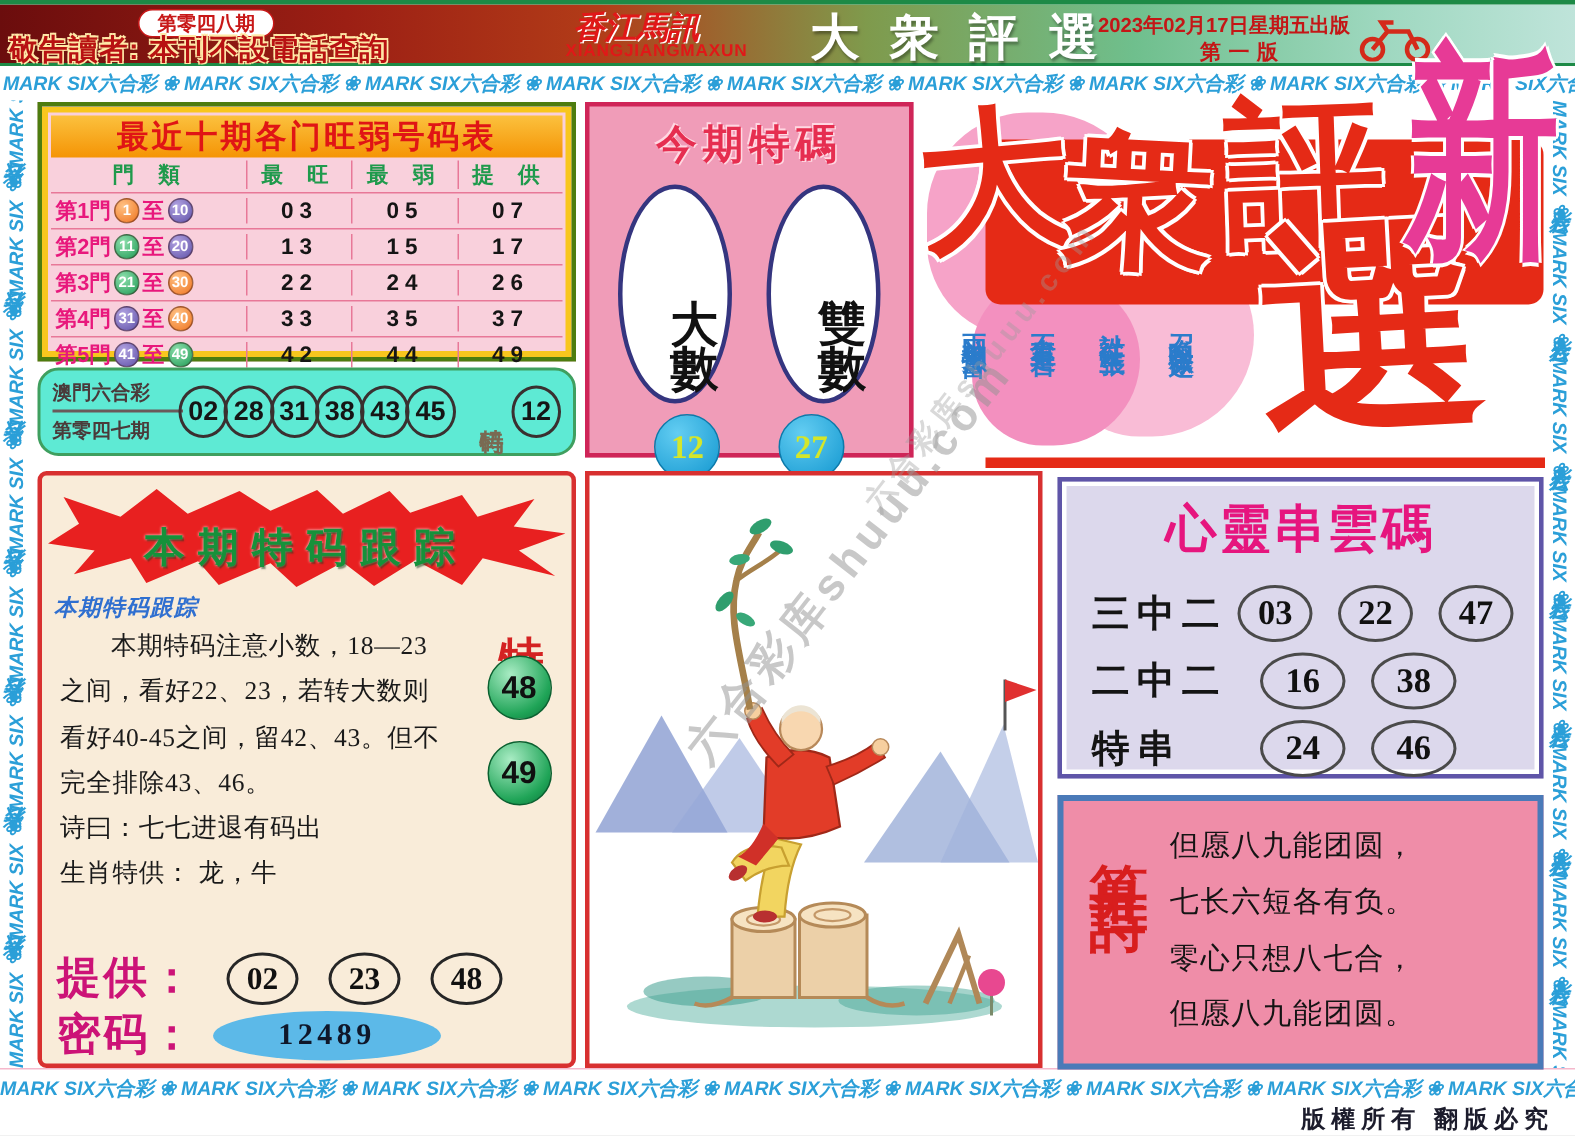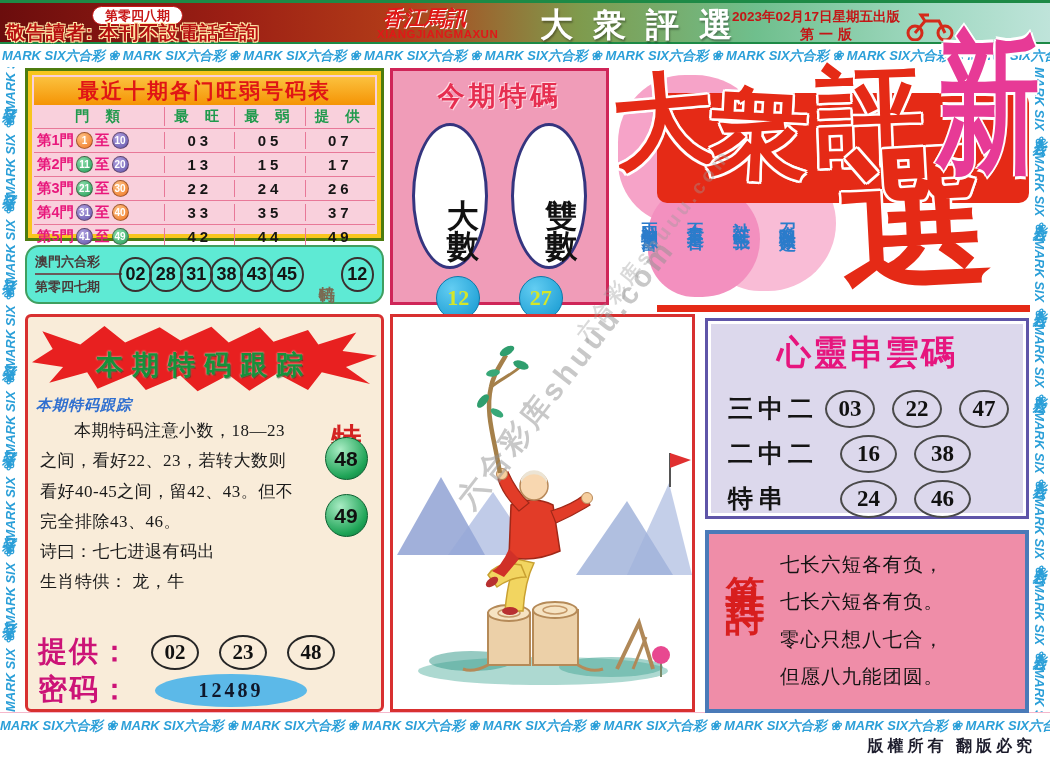--- a/index.html
+++ b/index.html
@@ -71,21 +71,21 @@
   .track-line{margin:0;}
   .side-col{position:absolute;right:7px;top:82px;width:56px;display:flex;flex-direction:column;align-items:center;}
   .side-label{writing-mode:vertical-rl;font-size:30px;font-weight:900;color:#d42222;letter-spacing:12px;}
   .gball{width:41px;height:41px;border-radius:50%;margin-top:14px;display:flex;align-items:center;justify-content:center;
        font-size:21px;font-weight:900;color:#101010;border:1px solid #0a6030;
        background:radial-gradient(circle at 35% 28%,#a9ecc4,#1fa457 68%,#0b7038);}
   .provide-row{position:absolute;left:10px;top:315px;display:flex;align-items:center;gap:20px;}
   .pv-label{font-size:29px;font-weight:900;color:#cc1377;letter-spacing:2px;}
   .oval{width:48px;height:35px;border:2.5px solid #262626;border-radius:50%;display:flex;align-items:center;
        justify-content:center;font-size:21px;font-weight:800;color:#111;box-sizing:border-box;}
-  .pw-row{position:absolute;left:10px;top:353px;display:flex;align-items:center;gap:24px;}
+  .pw-row{position:absolute;left:10px;top:353px;display:flex;align-items:center;gap:11px;}
   .pw-oval{width:152px;height:33px;background:#5cb9e8;border-radius:50%;display:flex;align-items:center;justify-content:center;
        font-size:20px;font-weight:800;color:#0f172a;letter-spacing:3px;}
 
   
   .spec{position:absolute;left:390px;top:68px;width:219px;height:237px;background:#f09cb8;border:3px solid #cf2558;box-sizing:border-box;}
   .spec-title{margin-top:7px;text-align:center;font-size:27px;font-weight:900;color:#e62e50;letter-spacing:4px;
        text-shadow:1px 1px 0 #ffd8e2,-1px -1px 0 #ffd8e2;}
   .spec-ovals{display:flex;justify-content:space-around;margin-top:9px;padding:0 8px;}
   .soval{width:76px;height:146px;background:#fff;border:3px solid #35357f;border-radius:50%;box-sizing:border-box;
        display:flex;justify-content:center;writing-mode:vertical-rl;font-size:32px;font-weight:800;color:#111;
@@ -375,21 +375,21 @@
         <span class="ht-label serif">特串</span>
         <span class="ht-oval serif">24</span>
         <span class="ht-oval serif">46</span>
       </div>
     </div>
   </div>
 
   <div class="verse">
     <div class="vs-title serif">算世詩</div>
     <div class="vs-lines serif">
-      <div>七长六短各有负，</div>
+      <div>但愿八九能团圆，</div>
       <div>七长六短各有负。</div>
       <div>零心只想八七合，</div>
       <div>但愿八九能团圆。</div>
     </div>
   </div>
 
   <span class="wm wm1">六合彩库shuuu.com</span>
   <span class="wm wm2">六合彩库shuuu.com</span>
   <div class="footer">版權所有  翻版必究</div>
 

